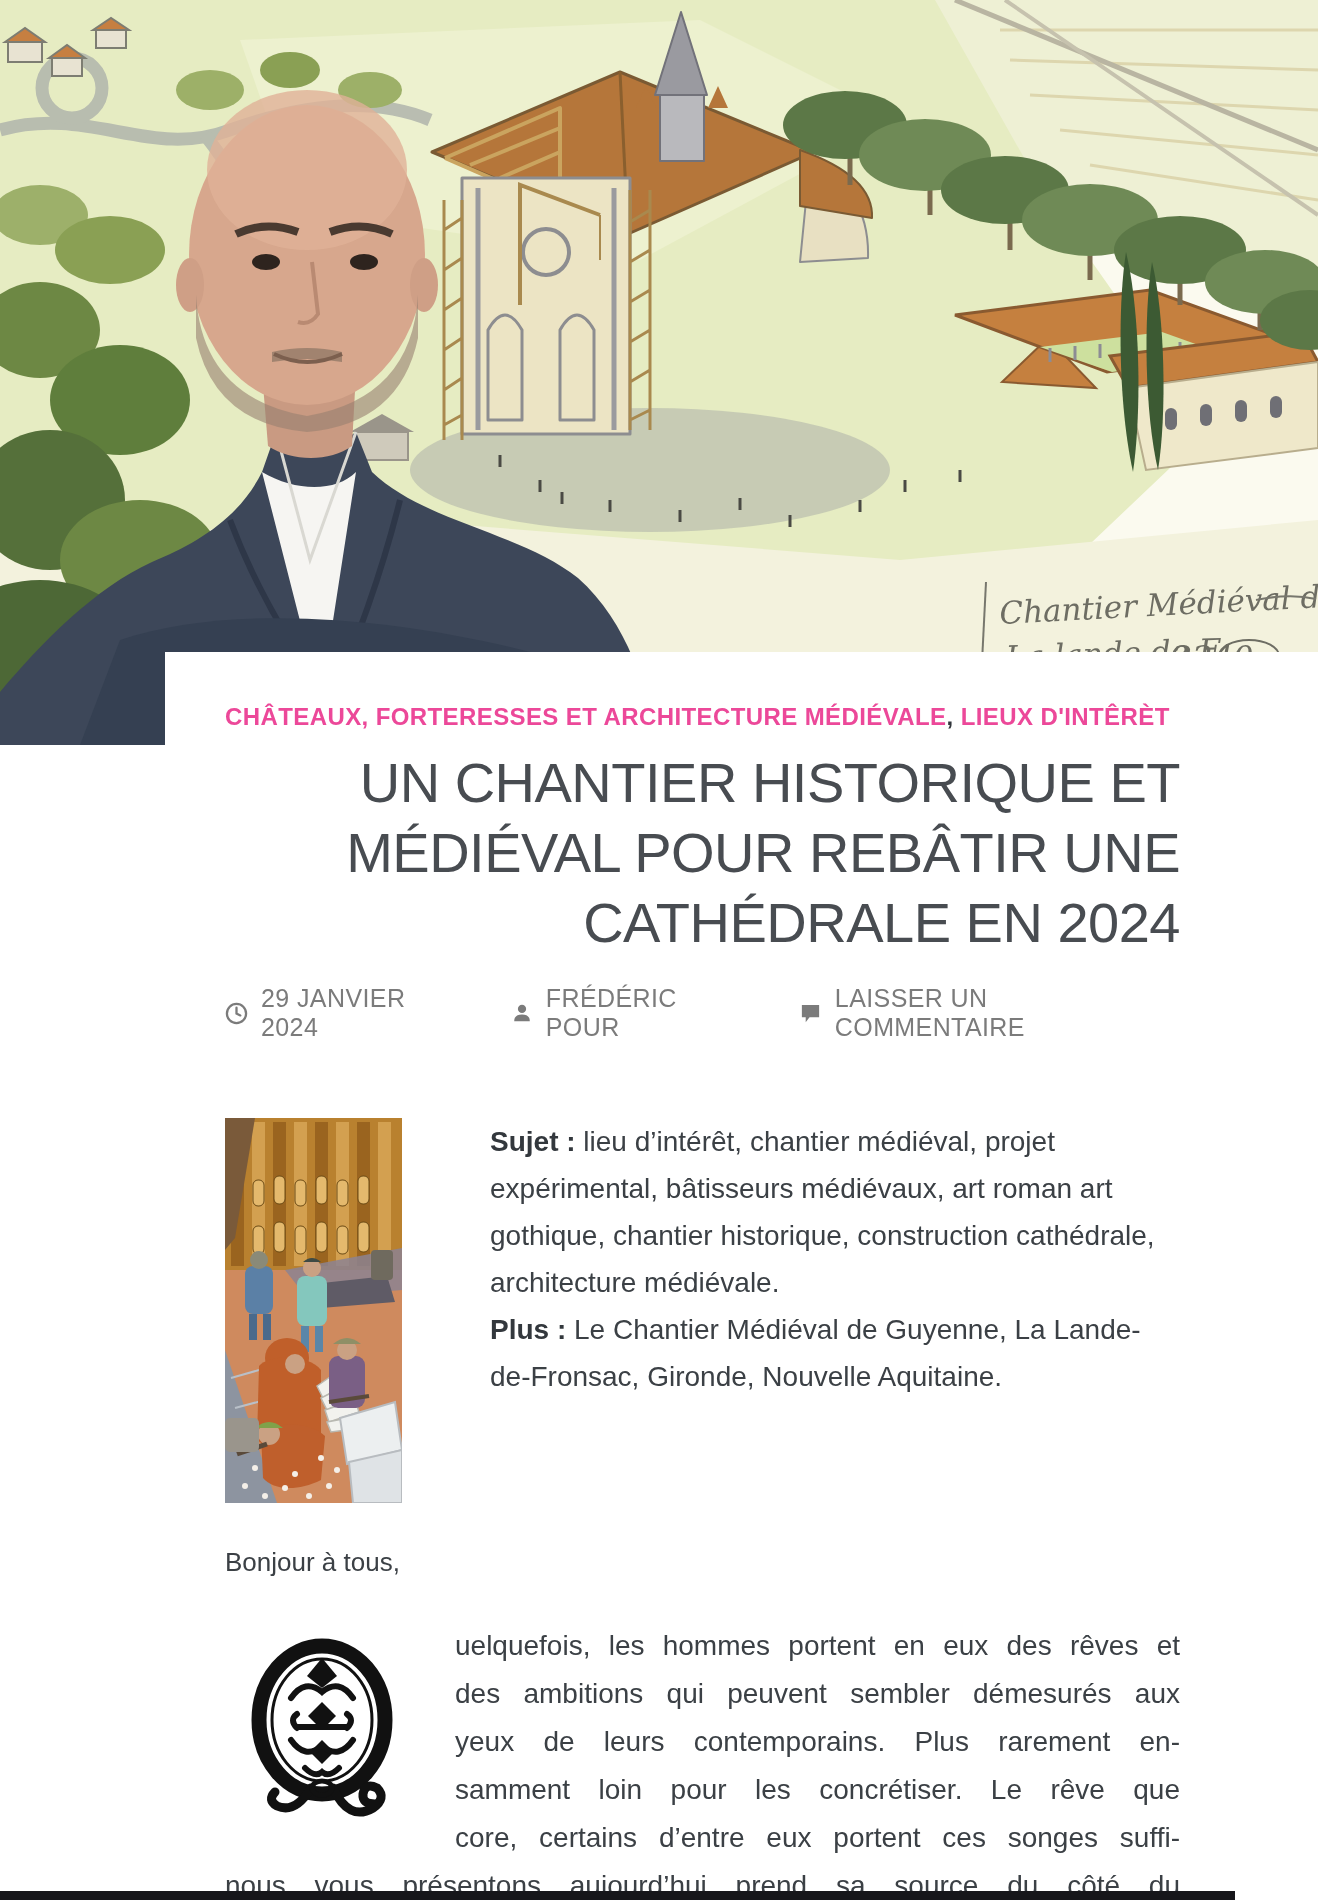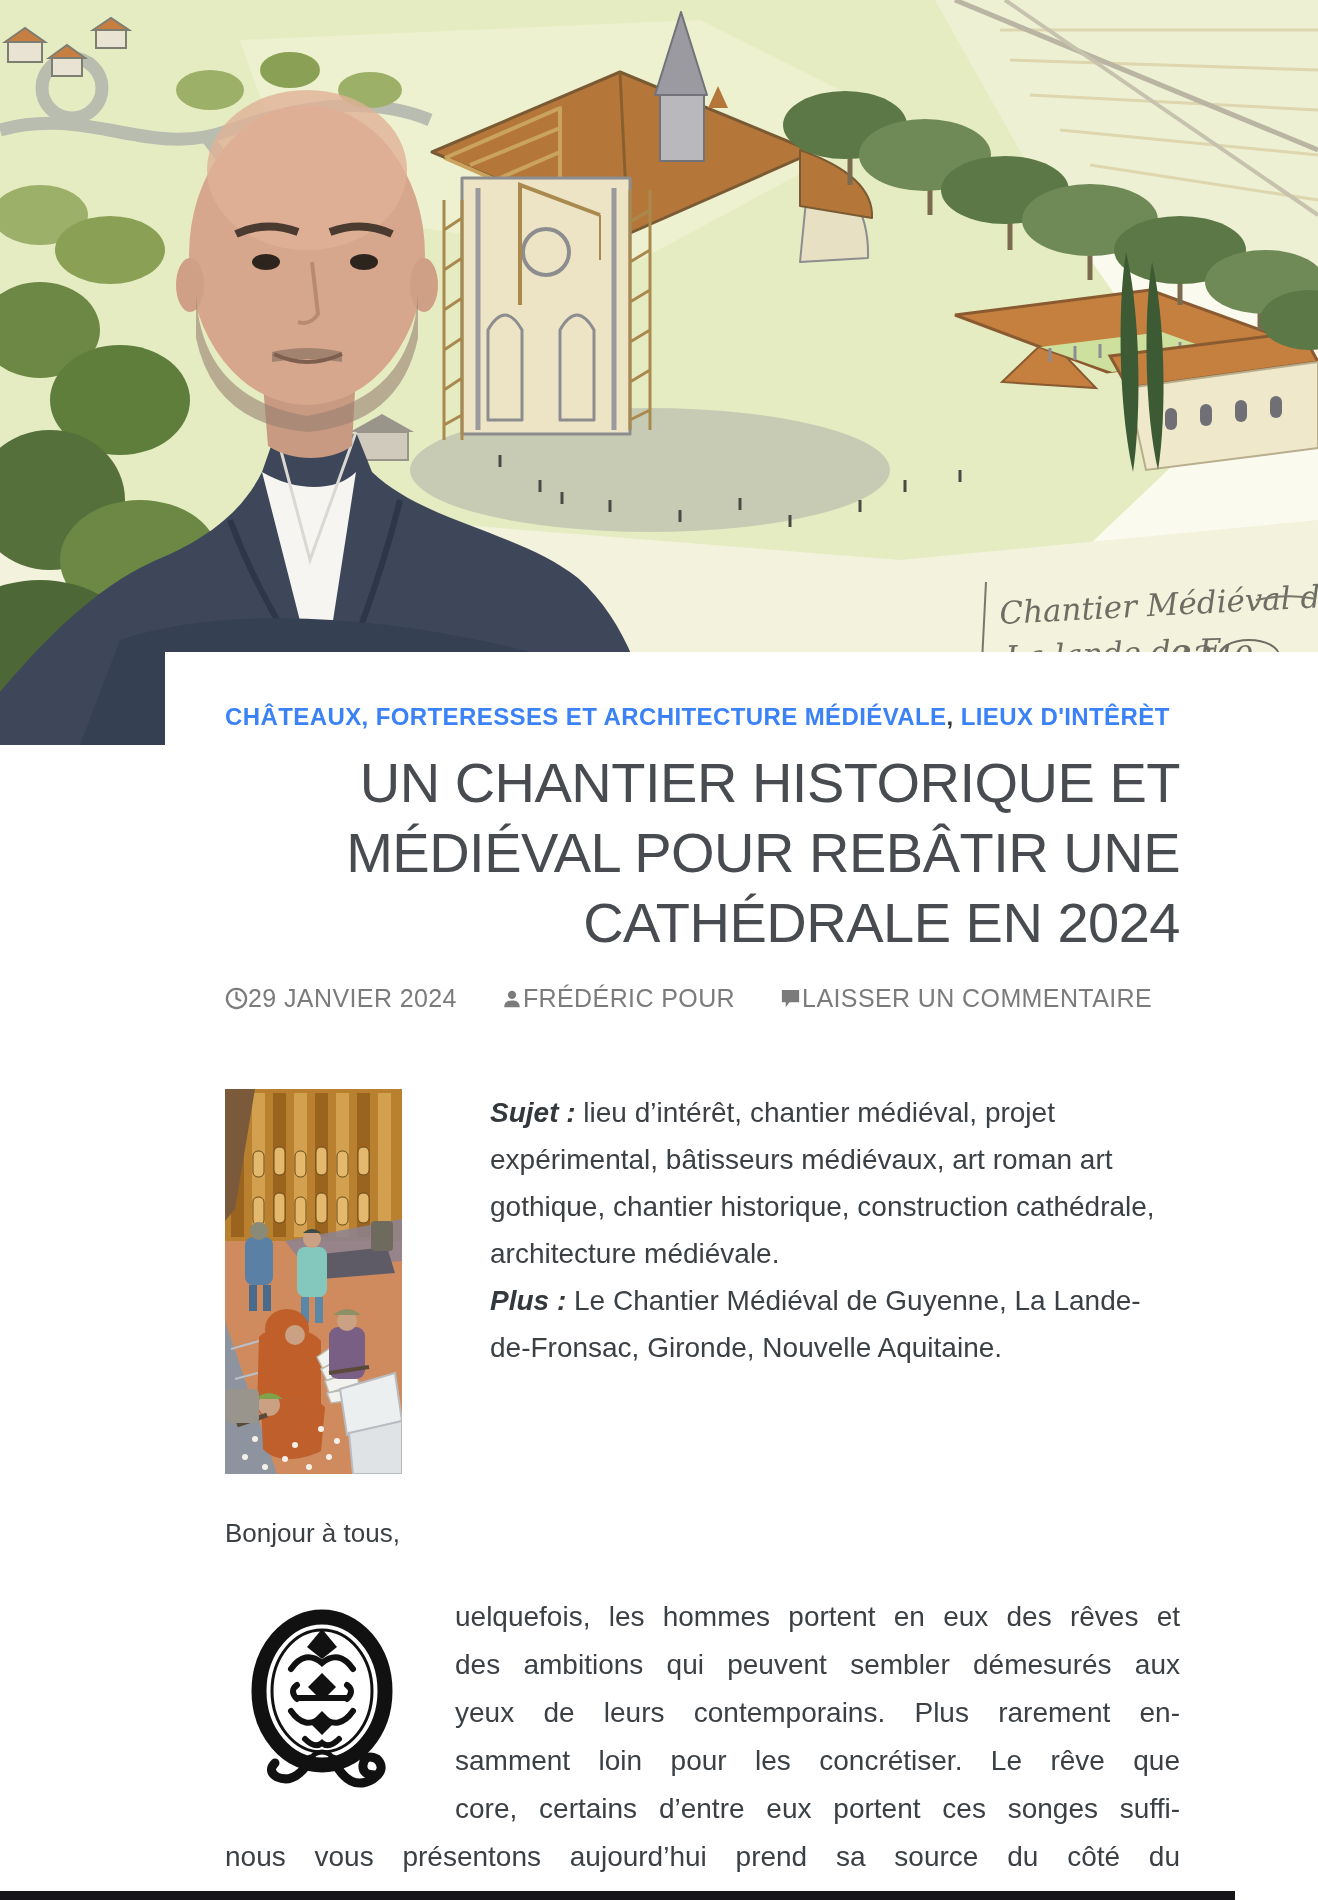--- a/index.html
+++ b/index.html
@@ -5,32 +5,32 @@
   html,body{margin:0;padding:0;background:#ffffff;}
   .page{position:relative;width:1318px;height:1900px;overflow:hidden;background:#fff;
         font-family:"Liberation Sans",sans-serif;}
   
   .hero{position:absolute;left:0;top:0;width:1318px;height:745px;overflow:hidden;}
   .hero svg{display:block;}
   
   .card{position:absolute;left:165px;top:652px;right:0;bottom:0;background:#fff;
         padding:50px 138px 0 60px;box-sizing:border-box;}
   .category{font-size:24px;font-weight:bold;line-height:30px;letter-spacing:.4px;color:#32363c;}
-  .category a{color:#3b82f6;text-decoration:none;}
+  .category a{color:#ec4899;text-decoration:none;}
   .title{margin:16px 0 0 0;font-size:56px;line-height:70px;font-weight:400;
          color:#484c51;letter-spacing:-.5px;font-family:"Liberation Sans",sans-serif;text-align:right;}
   .meta{margin-top:26px;display:flex;align-items:center;gap:44px;color:#7b7b7b;
         font-size:25px;letter-spacing:.4px;}
-  .meta-item{display:flex;align-items:center;color:#7b7b7b;text-decoration:none;}
+  .meta-item{display:flex;align-items:center;gap:13px;color:#7b7b7b;text-decoration:none;}
   .meta-item svg{flex:0 0 auto;}
   
   .infobox{margin-top:76px;display:flow-root;}
   .mini-art{float:left;width:177px;height:385px;margin-right:88px;}
   .infotext{font-size:28px;line-height:47px;color:#3b4045;}
-  .infotext b{color:#33383d;font-style:italic;}
+  .infotext b{color:#33383d;}
   
   .greeting{margin-top:44px;font-size:26px;color:#3b4045;}
   .lede{margin-top:44px;font-size:28px;line-height:48px;color:#3b4045;display:flow-root;}
   .dropcap-wrap{float:left;width:230px;height:208px;padding-top:14px;box-sizing:border-box;}
   .dropcap-wrap svg{display:block;margin-left:20px;}
   .jline{text-align:justify;text-align-last:justify;}
   .bottom-bar{position:absolute;left:0;bottom:0;width:1235px;height:9px;background:#16161a;}
 </style>
 </head>
 <body>

